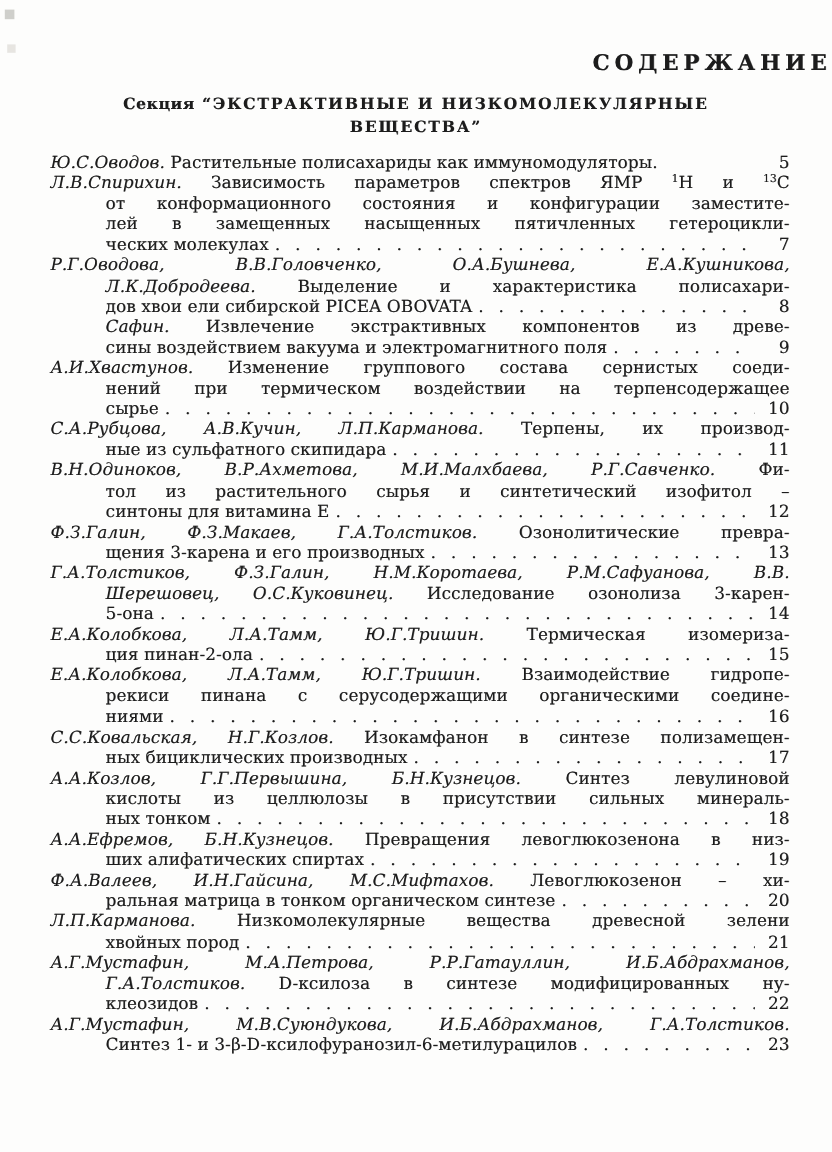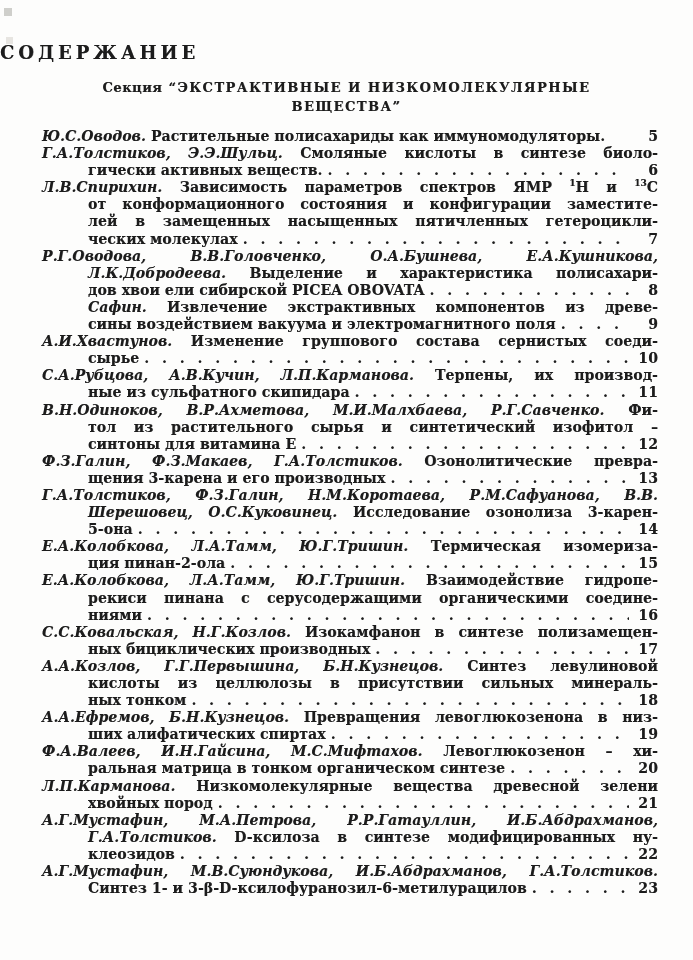--- a/index.html
+++ b/index.html
@@ -7,37 +7,37 @@
     width:693px; height:960px; background:#fdfdfc; overflow:hidden;
     font-family:"DejaVu Serif","Liberation Serif",serif; color:#1c1c1c;
   }
   .page { position:relative; width:693px; height:960px; overflow:hidden; }
 
   .artifact { position:absolute; }
   .a1 { left:4px;  top:8px;  width:8px; height:8px; background:#cfcfcb; }
   .a2 { left:6px;  top:37px; width:7px; height:7px; background:#e7e5e1; }
 
   .title {
-    margin:42px 0 0 0; text-align:left;
+    margin:42px 0 0 0; text-align:right;
     font-size:18px; font-weight:bold; letter-spacing:4px;
     text-shadow:0.3px 0 0 rgba(0,0,0,0.5);
   }
   .section {
     margin-top:15px; text-align:center; font-weight:bold;
     font-size:13px; line-height:19px; letter-spacing:1.5px;
     text-shadow:0.3px 0 0 rgba(0,0,0,0.5);
   }
   .section .prefix { letter-spacing:0.5px; }
 
   .toc {
     margin:12px 35px 0 42px;
     font-size:14px; line-height:17.1px; letter-spacing:0.1px;
     text-shadow:0.3px 0 0 rgba(0,0,0,0.45);
   }
-  .line { min-height:17px;font-weight:bold; }
+  .line { min-height:17px; }
   .line.ind { padding-left:46px; }
   .line.j { text-align:justify; text-align-last:justify; }
   .line.row { display:flex; align-items:baseline; }
   .line.row .txt, .line.row .authors { flex:0 0 auto; white-space:pre-wrap; }
   .authors { font-style:italic; }
   sup { font-size:9px; line-height:0; letter-spacing:0; }
   .dots { flex:1 1 auto; min-width:0; overflow:hidden; white-space:nowrap; margin:0 9px 0 5px; }
   .dots::after {
     content:". . . . . . . . . . . . . . . . . . . . . . . . . . . . . . . . . . . . . . . . . . . . . . . . . . . . . . . . . . . . . . . . . . . . . .";
     letter-spacing:4px;
@@ -62,28 +62,20 @@
   <div class="toc" id="toc">
       <div>
         <div class="line row">
           <span class="authors">Ю.С.Оводов.</span>
           <span class="txt"> Растительные полисахариды как иммуномодуляторы.</span>
           <span class="dots nodots"></span>
           <span class="pnum">5</span>
         </div>
       </div>
       <div>
-        <div class="line j"><span class="authors">Г.А.Толстиков, Э.Э.Шульц.</span><span class="txt"> Смоляные кислоты в синтезе биоло-</span></div>
-        <div class="line ind row">
-          <span class="txt">гически активных веществ.</span>
-          <span class="dots"></span>
-          <span class="pnum">6</span>
-        </div>
-      </div>
-      <div>
         <div class="line j"><span class="authors">Л.В.Спирихин.</span><span class="txt"> Зависимость параметров спектров ЯМР </span><sup class="txt">1</sup><span class="txt">Н и </span><sup class="txt">13</sup><span class="txt">С</span></div>
         <div class="line ind j"><span class="txt">от конформационного состояния и конфигурации заместите-</span></div>
         <div class="line ind j"><span class="txt">лей в замещенных насыщенных пятичленных гетероцикли-</span></div>
         <div class="line ind row">
           <span class="txt">ческих молекулах</span>
           <span class="dots"></span>
           <span class="pnum">7</span>
         </div>
       </div>
       <div>
@@ -98,20 +90,21 @@
       <div>
         <div class="line ind j"><span class="authors">Сафин.</span><span class="txt"> Извлечение экстрактивных компонентов из древе-</span></div>
         <div class="line ind row">
           <span class="txt">сины воздействием вакуума и электромагнитного поля</span>
           <span class="dots"></span>
           <span class="pnum">9</span>
         </div>
       </div>
       <div>
         <div class="line j"><span class="authors">А.И.Хвастунов.</span><span class="txt"> Изменение группового состава сернистых соеди-</span></div>
+        <div class="line ind j"><span class="txt">нений при термическом воздействии на терпенсодержащее</span></div>
         <div class="line ind row">
           <span class="txt">сырье</span>
           <span class="dots"></span>
           <span class="pnum">10</span>
         </div>
       </div>
       <div>
         <div class="line j"><span class="authors">С.А.Рубцова, А.В.Кучин, Л.П.Карманова.</span><span class="txt"> Терпены, их производ-</span></div>
         <div class="line ind row">
           <span class="txt">ные из сульфатного скипидара</span>

